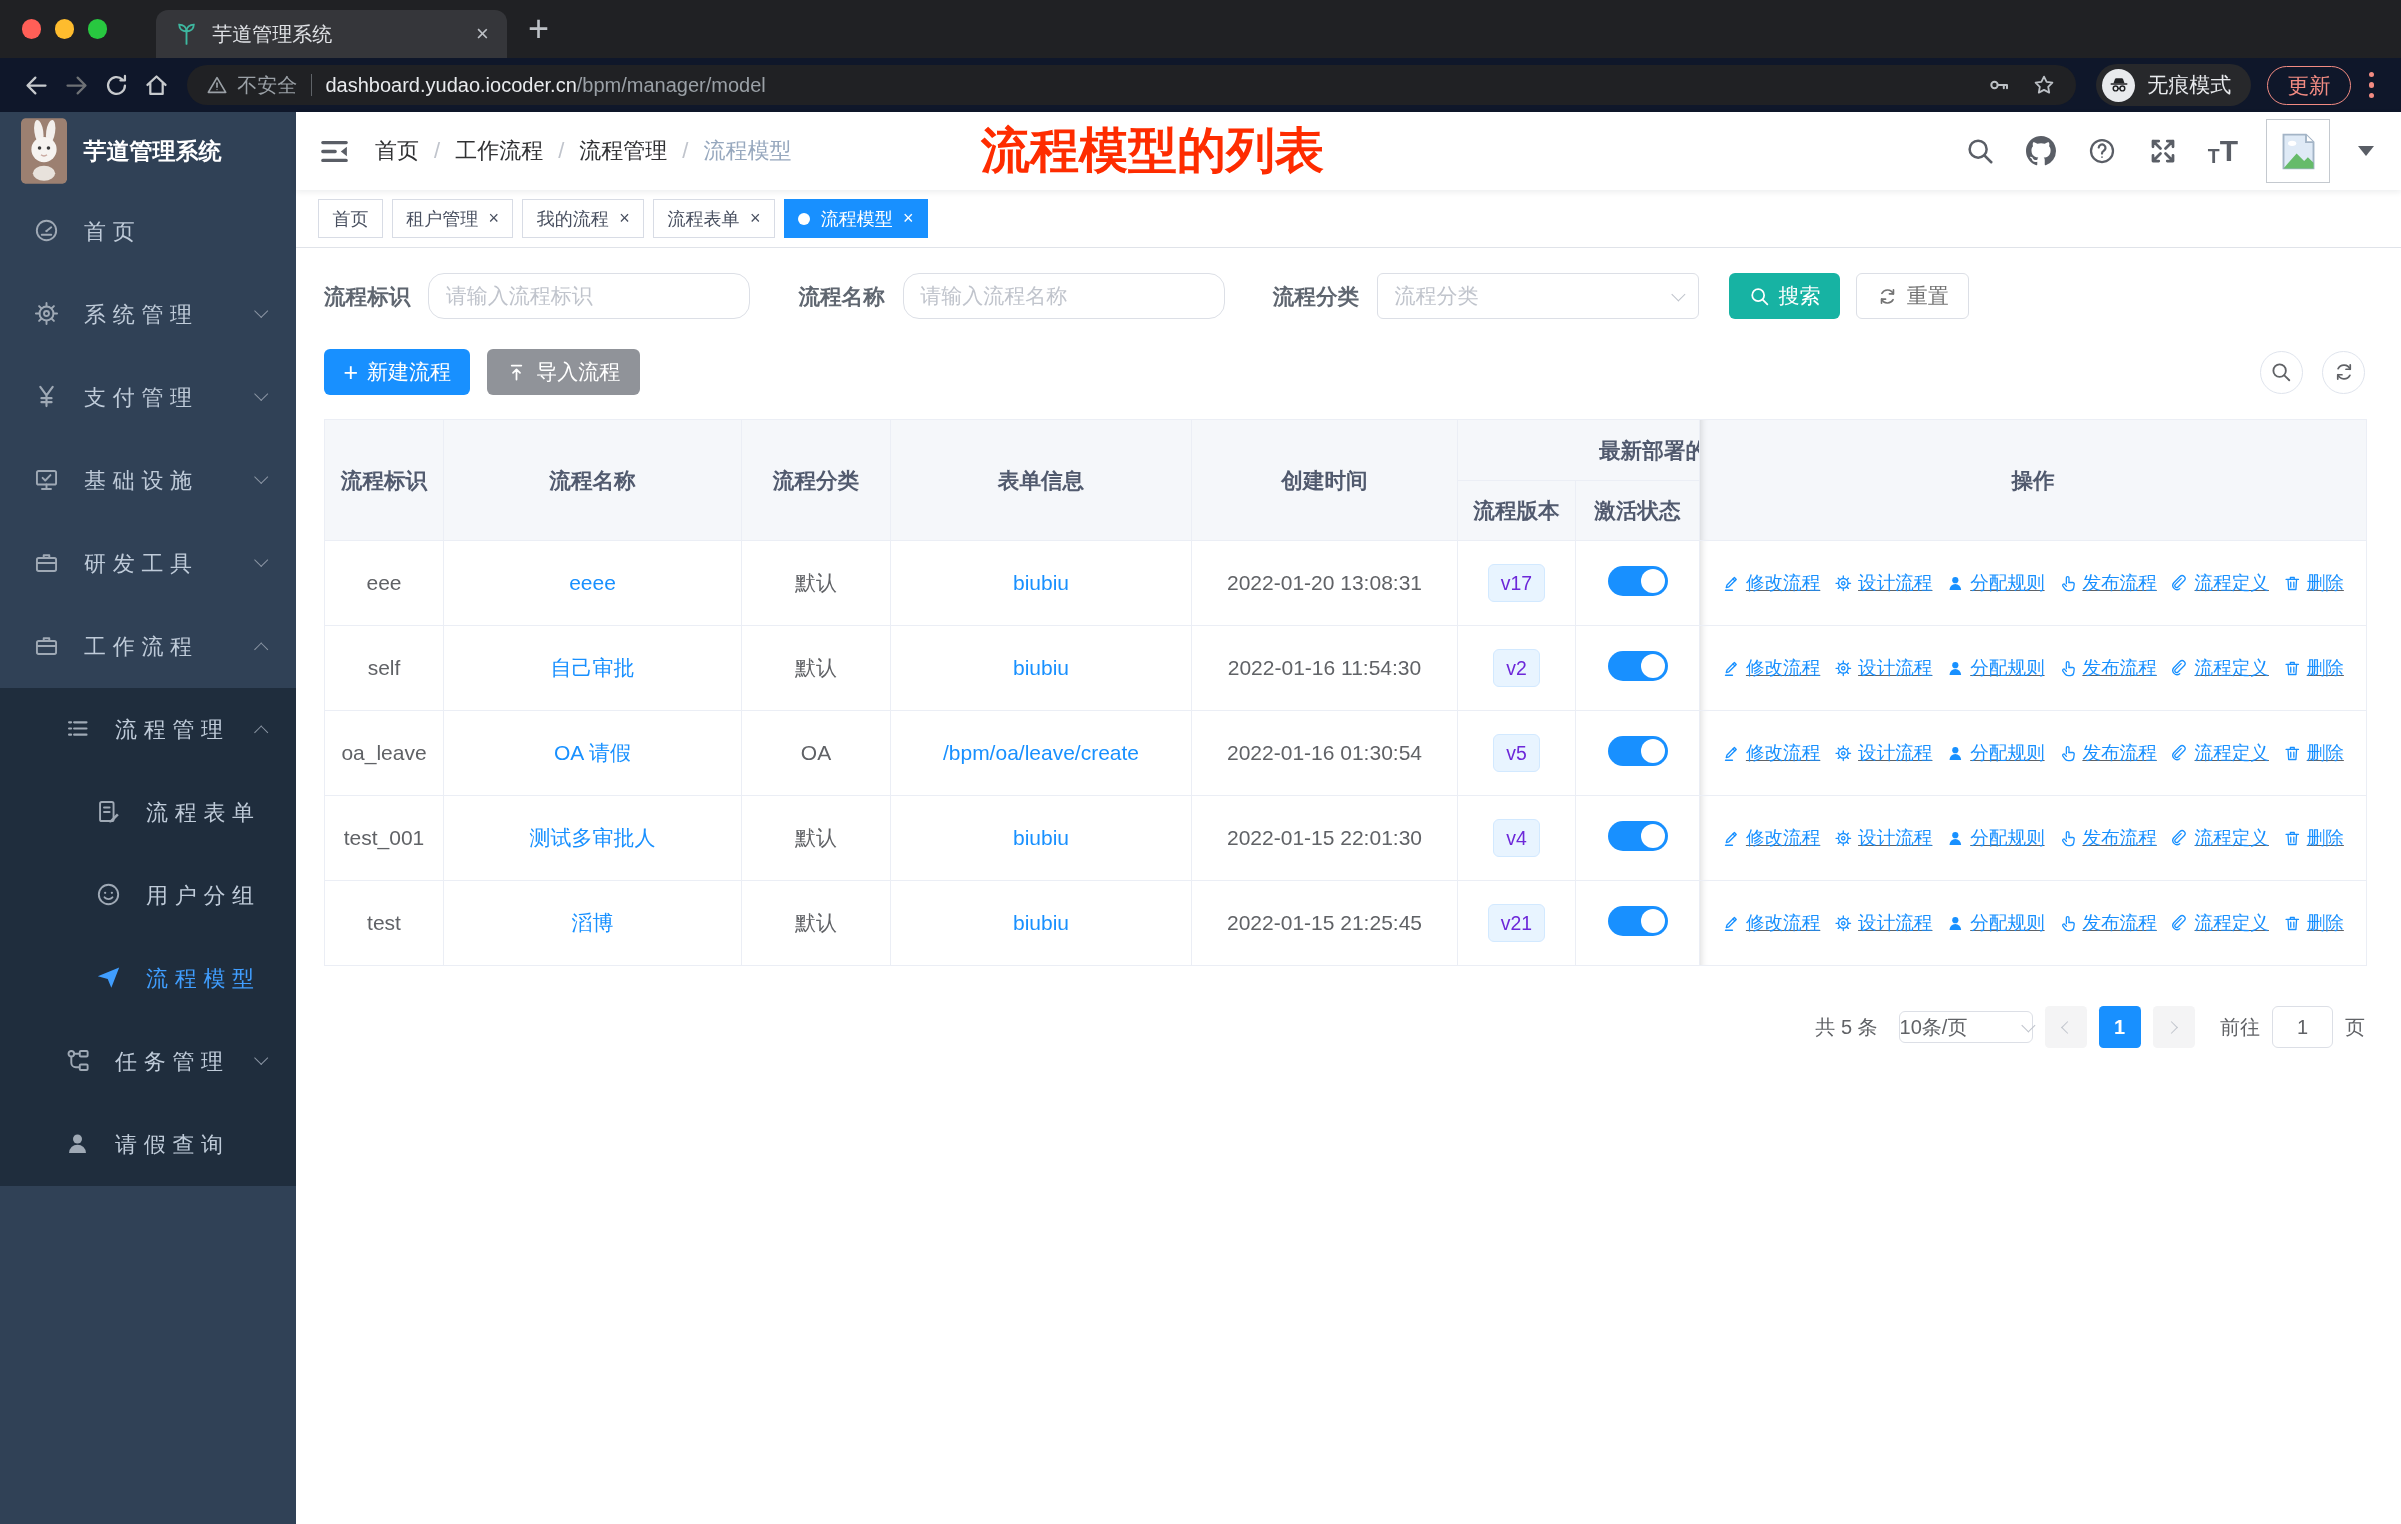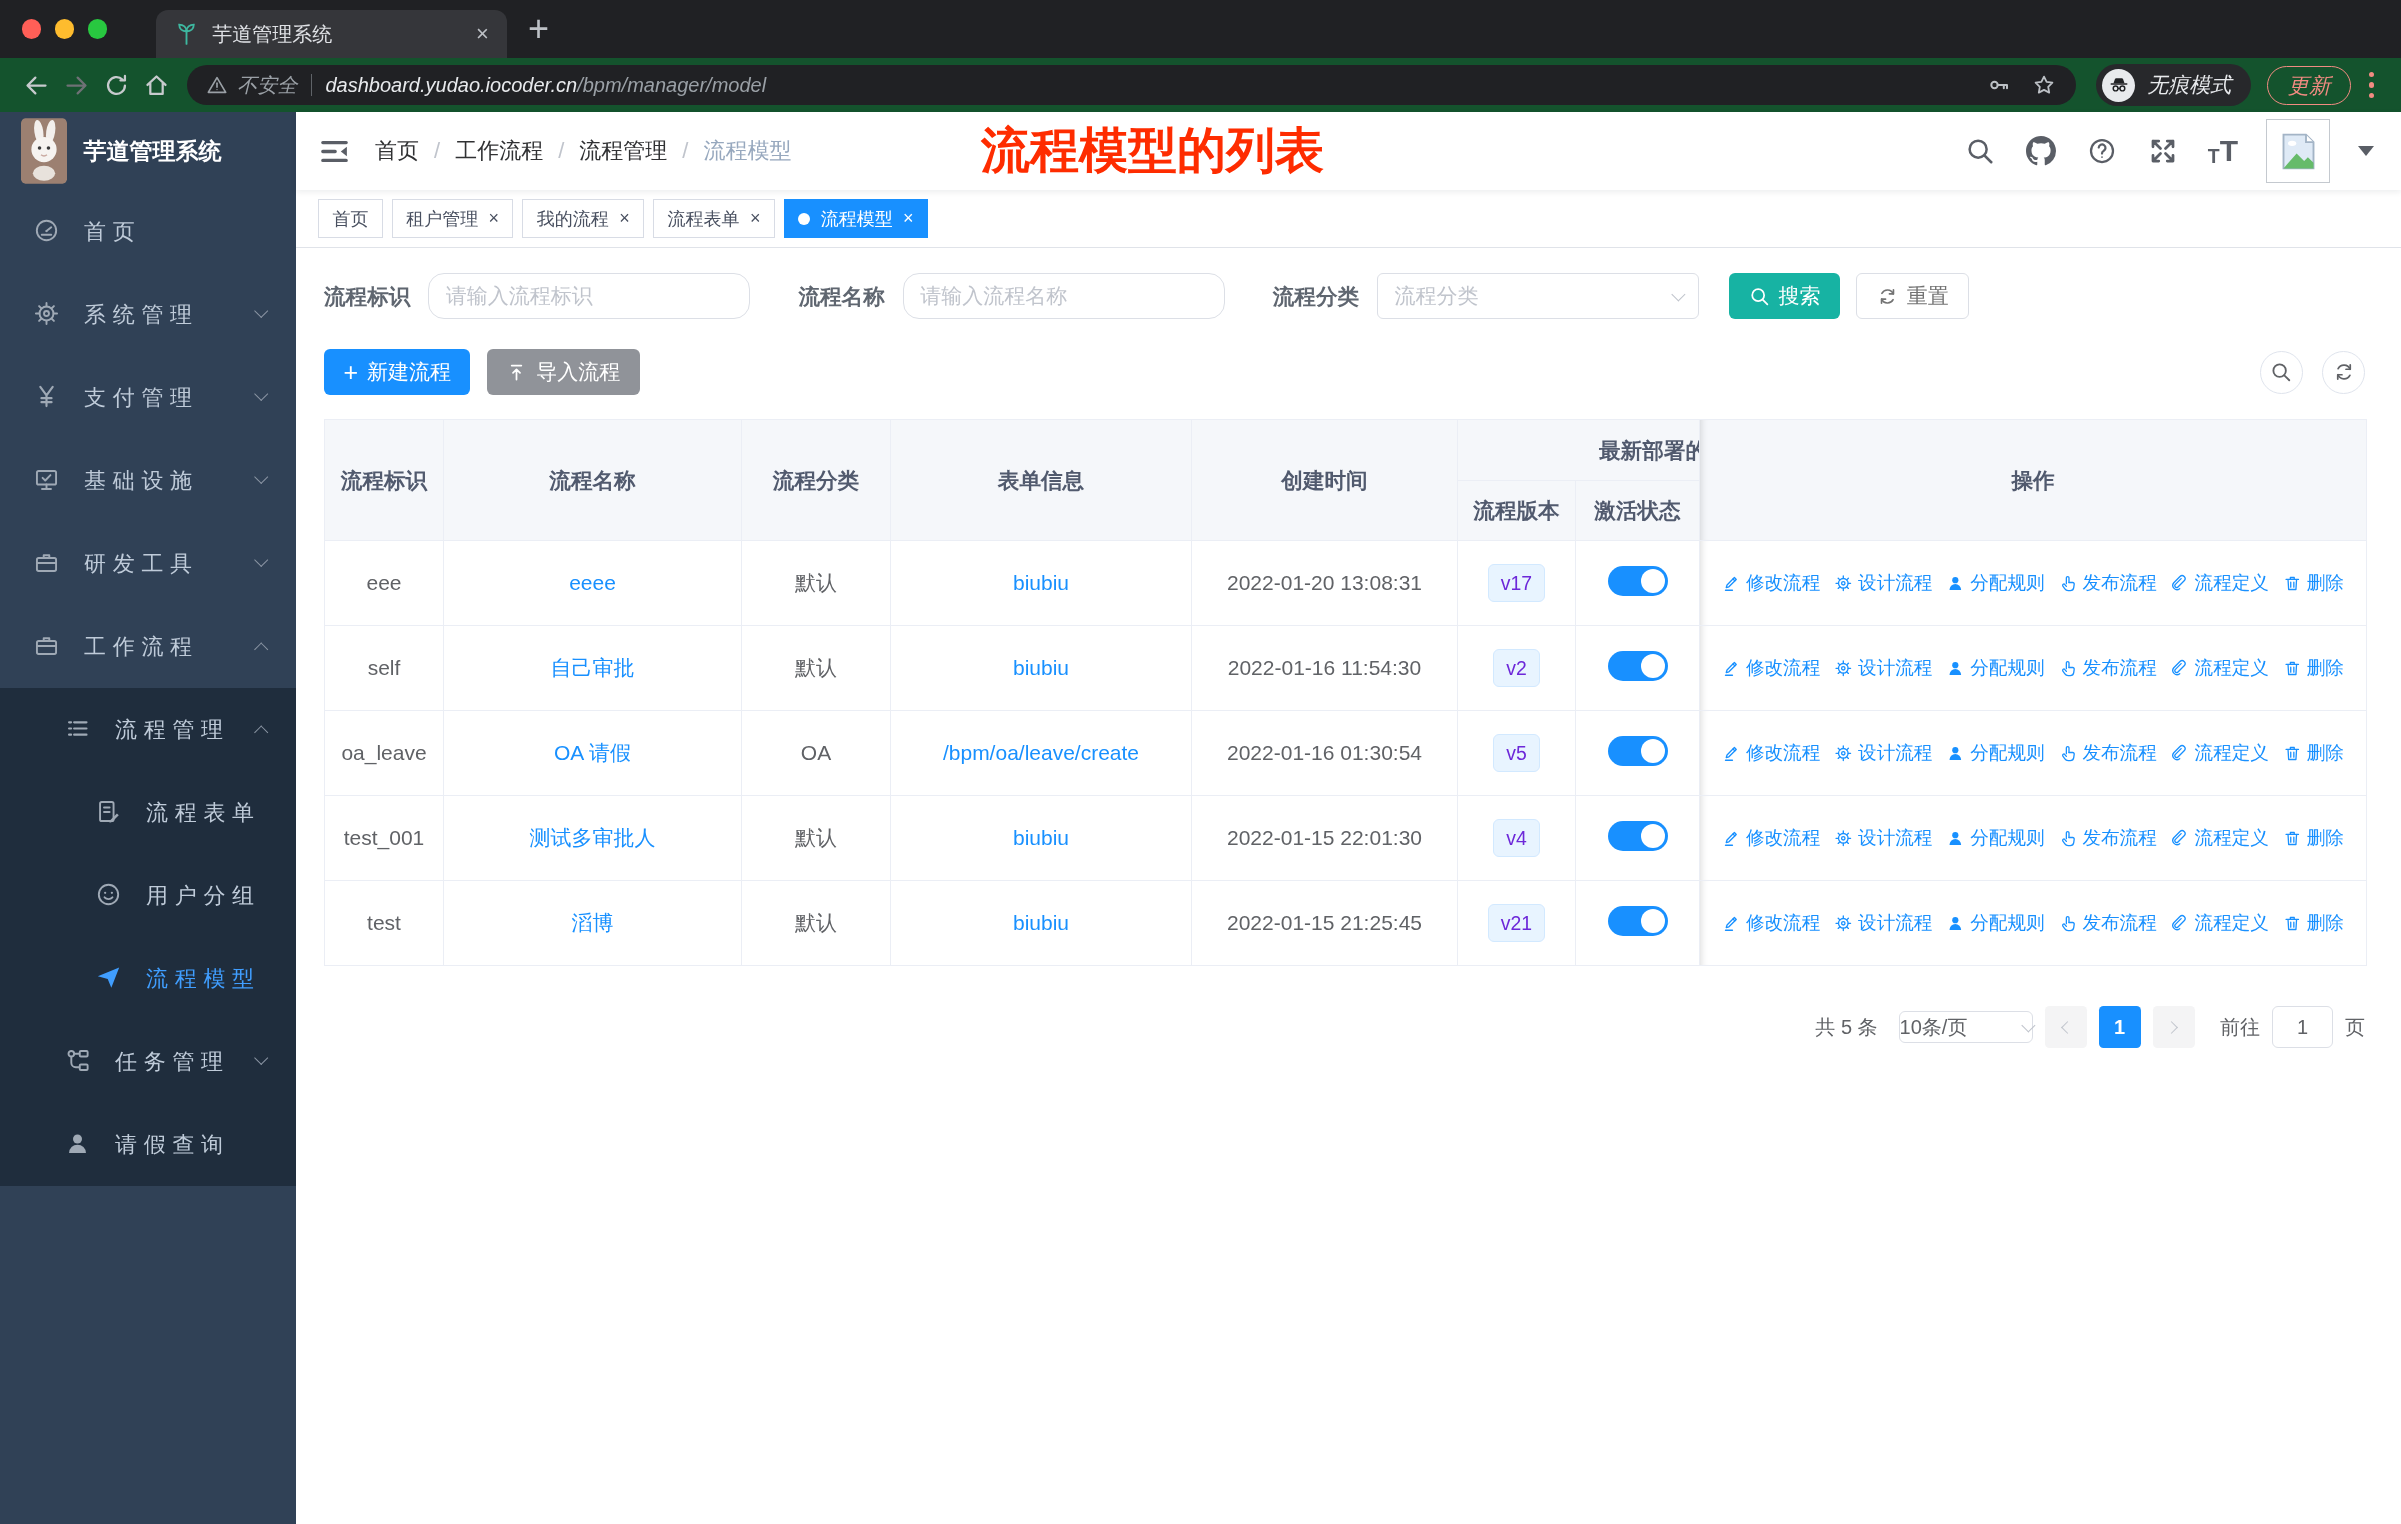--- a/index.html
+++ b/index.html
@@ -11,21 +11,21 @@
   .lights { display:flex; gap:13.4px; }
   .light { width:19.4px; height:19.4px; border-radius:50%; }
   .l-red{background:#ff5f57;} .l-yellow{background:#febc2e;} .l-green{background:#28c840;}
   .tab { align-self:flex-end; width:351px; height:48px; background:#35363a; border-radius:12px 12px 0 0;
          display:flex; align-items:center; gap:13.4px; padding:0 18px; margin-left:49px; color:#dfe1e5; font-size:20px; }
   .tab-fav { width:25px; height:25px; flex-shrink:0; }
   .tab-title { flex:1; white-space:nowrap; overflow:hidden; }
   .tab-close { color:#bdc1c6; font-size:22px; }
   .newtab { color:#bdc1c6; font-size:36px; margin-left:21px; font-weight:300; }
 
-  .btoolbar { height:54px; background:#14532d; display:flex; align-items:center; padding:0 16.4px;font-style:italic; }
+  .btoolbar { height:54px; background:#0f172a; display:flex; align-items:center; padding:0 16.4px; }
   .nav-ic { width:40px; height:40px; display:flex; align-items:center; justify-content:center; color:#c7cacd; }
   .nav-ic svg { width:27px; height:27px; }
   .nav-ic.dim { color:#6e7175; }
   .omnibox { flex:1; height:40px; background:#202124; border-radius:20px; display:flex; align-items:center;
              padding:0 19.4px; margin:0 10.4px; font-size:20px; color:#9aa0a6; }
   .omni-warn { width:22px; height:22px; color:#9aa0a6; margin-right:9px; }
   .omni-div { width:1.5px; height:22px; background:#5f6368; margin:0 13.4px; }
   .omni-host { color:#e8eaed; }
   .omni-path { color:#9aa0a6; }
   .omni-right { margin-left:auto; display:flex; align-items:center; gap:21px; }
@@ -118,21 +118,21 @@
   .hrow1 th { height:61px; } .hrow2 th { height:60px; }
   tbody td { height:85px; font-size:21px; color:#606266; background:#fff; }
   .group-cell { position:relative; overflow:hidden; }
   .group-cell span { position:absolute; left:141px; top:50%; transform:translateY(-50%); white-space:nowrap; }
   .fixedL { box-shadow:inset 9px 0 9px -9px rgba(0,0,0,.18); }
   a.link { color:#1890ff; text-decoration:none; }
   .badge { display:inline-block; padding:6.7px 12px; background:#e8f4ff; border:0.7px solid #d2e9ff; border-radius:6px;
            color:#6d28d9; font-size:19.4px; min-width:43px; }
   .toggle { width:60px; height:30px; background:#1890ff; border-radius:15px; position:relative; display:inline-block; }
   .toggle::after { content:""; position:absolute; right:3px; top:3px; width:24px; height:24px; background:#fff; border-radius:50%; }
-  .ops { display:flex; align-items:center; justify-content:center; gap:14px; flex-wrap:nowrap; }
+  .ops { display:flex; align-items:center; justify-content:center; gap:14px; flex-wrap:nowrap;text-decoration:underline; }
   .op { display:inline-flex; align-items:center; gap:5.2px; color:#1890ff; font-size:18.6px; white-space:nowrap; cursor:pointer; }
   .op svg { width:18.6px; height:18.6px; }
 
   
   .pagination { display:flex; align-items:center; justify-content:flex-end; gap:12px; margin-top:40px; font-size:20px; color:#606266; }
   .ptotal { margin-right:9px; }
   .psize { width:134px; height:32px; border:0.7px solid #dcdfe6; border-radius:6px; display:flex; align-items:center;
            justify-content:center; gap:12px; color:#606266; }
   .pbtn { width:42px; height:42px; background:#f4f4f5; border-radius:4.5px; display:flex; align-items:center; justify-content:center; }
   .parrow { width:9px; height:9px; border-right:1.5px solid #c0c4cc; border-bottom:1.5px solid #c0c4cc; }

